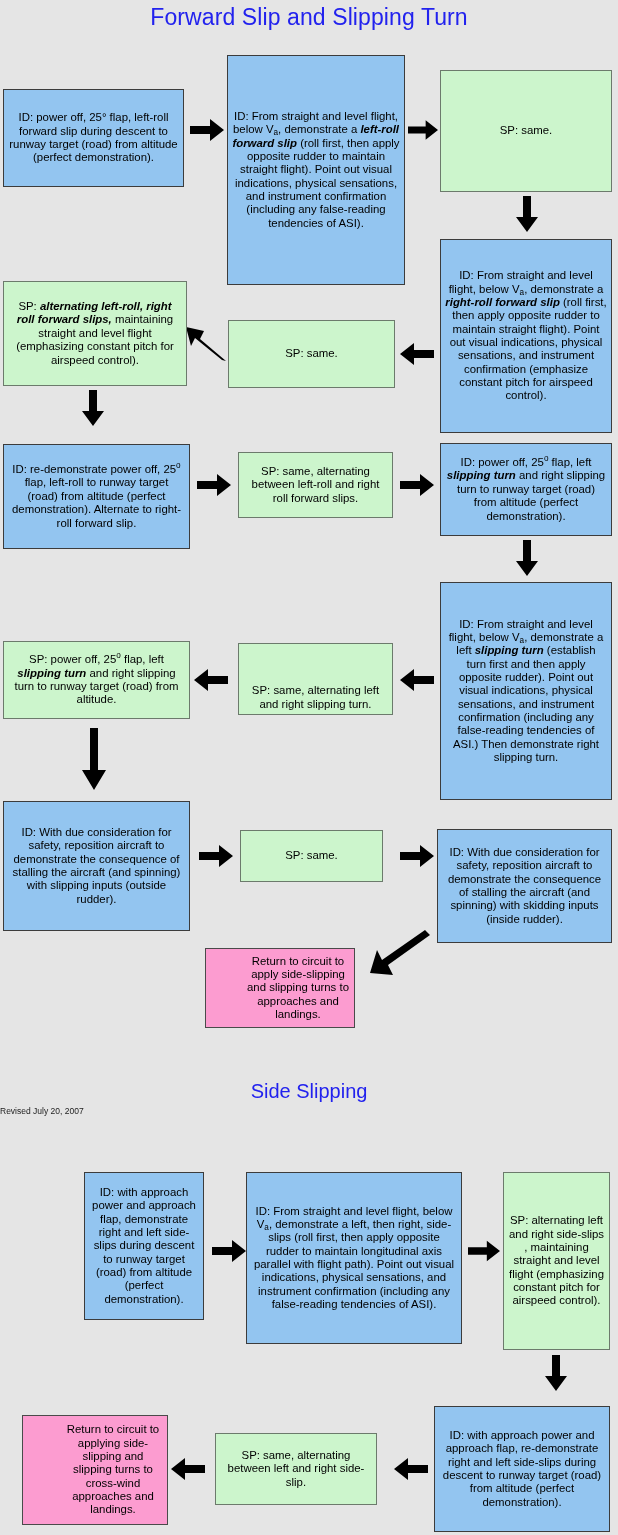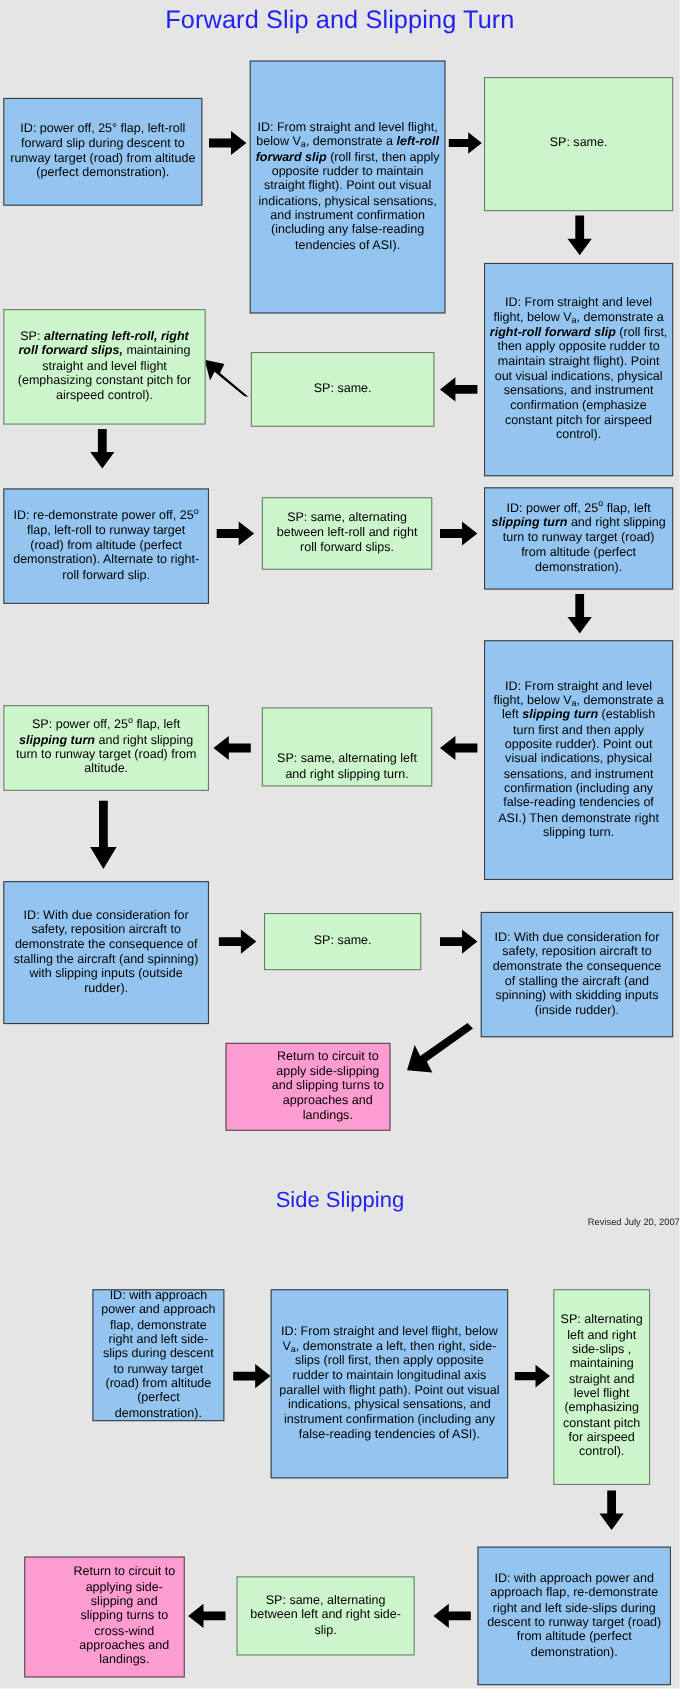--- a/index.html
+++ b/index.html
@@ -27,21 +27,21 @@
   }
   .title-main {
     font-size: 23px;
     letter-spacing: 0.1px;
   }
   .title-sub {
     font-size: 20px;
   }
   .subtitle {
     position: absolute;
-    text-align: right;
+    text-align: left;
     color: #222222;
     font-size: 8.5px;
     white-space: nowrap;
   }
   .node {
     position: absolute;
     box-sizing: border-box;
     border: 1.5px solid #555555;
     display: flex;
     align-items: center;
@@ -234,21 +234,21 @@
   <div class="arrow" style="left:370px; top:935px;">
     <svg width="60" height="48" viewBox="0 0 60 48">
       <path d="M60 0 L18 30 L23 40 L0 38 L7 15 L12 25 L55 -5 Z" fill="#000"></path>
     </svg>
   </div>
 
   <div class="node node-pink" style="left:205px; top:948px; width:150px; height:80px;">
     <span class="txt">Return to circuit to apply side-slipping and slipping turns to approaches and landings.</span>
   </div>
 
-  <div class="node node-blue" style="left:84px; top:1172px; width:120px; height:120px;">
+  <div class="node node-blue" style="left:84px; top:1172px; width:120px; height:148px;">
     <span class="txt">ID: with approach power and approach flap, demonstrate right and left side-slips during descent to runway target (road) from altitude (perfect demonstration).</span>
   </div>
 
   <div class="arrow" style="left:212px; top:1240px;">
     <svg width="34" height="22" viewBox="0 0 34 22">
         <path d="M0 7 L20 7 L20 0 L34 11 L20 22 L20 15 L0 15 Z" fill="#000"></path>
       </svg>
   </div>
 
   <div class="node node-blue" style="left:246px; top:1172px; width:216px; height:172px;">
@@ -256,21 +256,21 @@
       <span>ID: From straight and level flight, below V</span><sub>a</sub><span>, demonstrate a left, then right, side-slips (roll first, then apply opposite rudder to maintain longitudinal axis parallel with flight path).  Point out visual indications, physical sensations, and instrument confirmation (including any false-reading tendencies of ASI).</span>
     </span>
   </div>
 
   <div class="arrow" style="left:468px; top:1240px;">
     <svg width="32" height="22" viewBox="0 0 34 22">
         <path d="M0 7 L20 7 L20 0 L34 11 L20 22 L20 15 L0 15 Z" fill="#000"></path>
       </svg>
   </div>
 
-  <div class="node node-green" style="left:503px; top:1172px; width:88px; height:178px;">
+  <div class="node node-green" style="left:503px; top:1172px; width:107px; height:178px;">
     <span class="txt">SP: alternating left and right side-slips , maintaining straight and level flight (emphasizing constant pitch for airspeed control).</span>
   </div>
 
   <div class="arrow" style="left:545px; top:1355px;">
     <svg width="22" height="36" viewBox="0 0 22 36">
         <path d="M7 0 L15 0 L15 21 L22 21 L11 36 L0 21 L7 21 Z" fill="#000"></path>
       </svg>
   </div>
 
   <div class="node node-blue" style="left:434px; top:1406px; width:176px; height:126px;">

